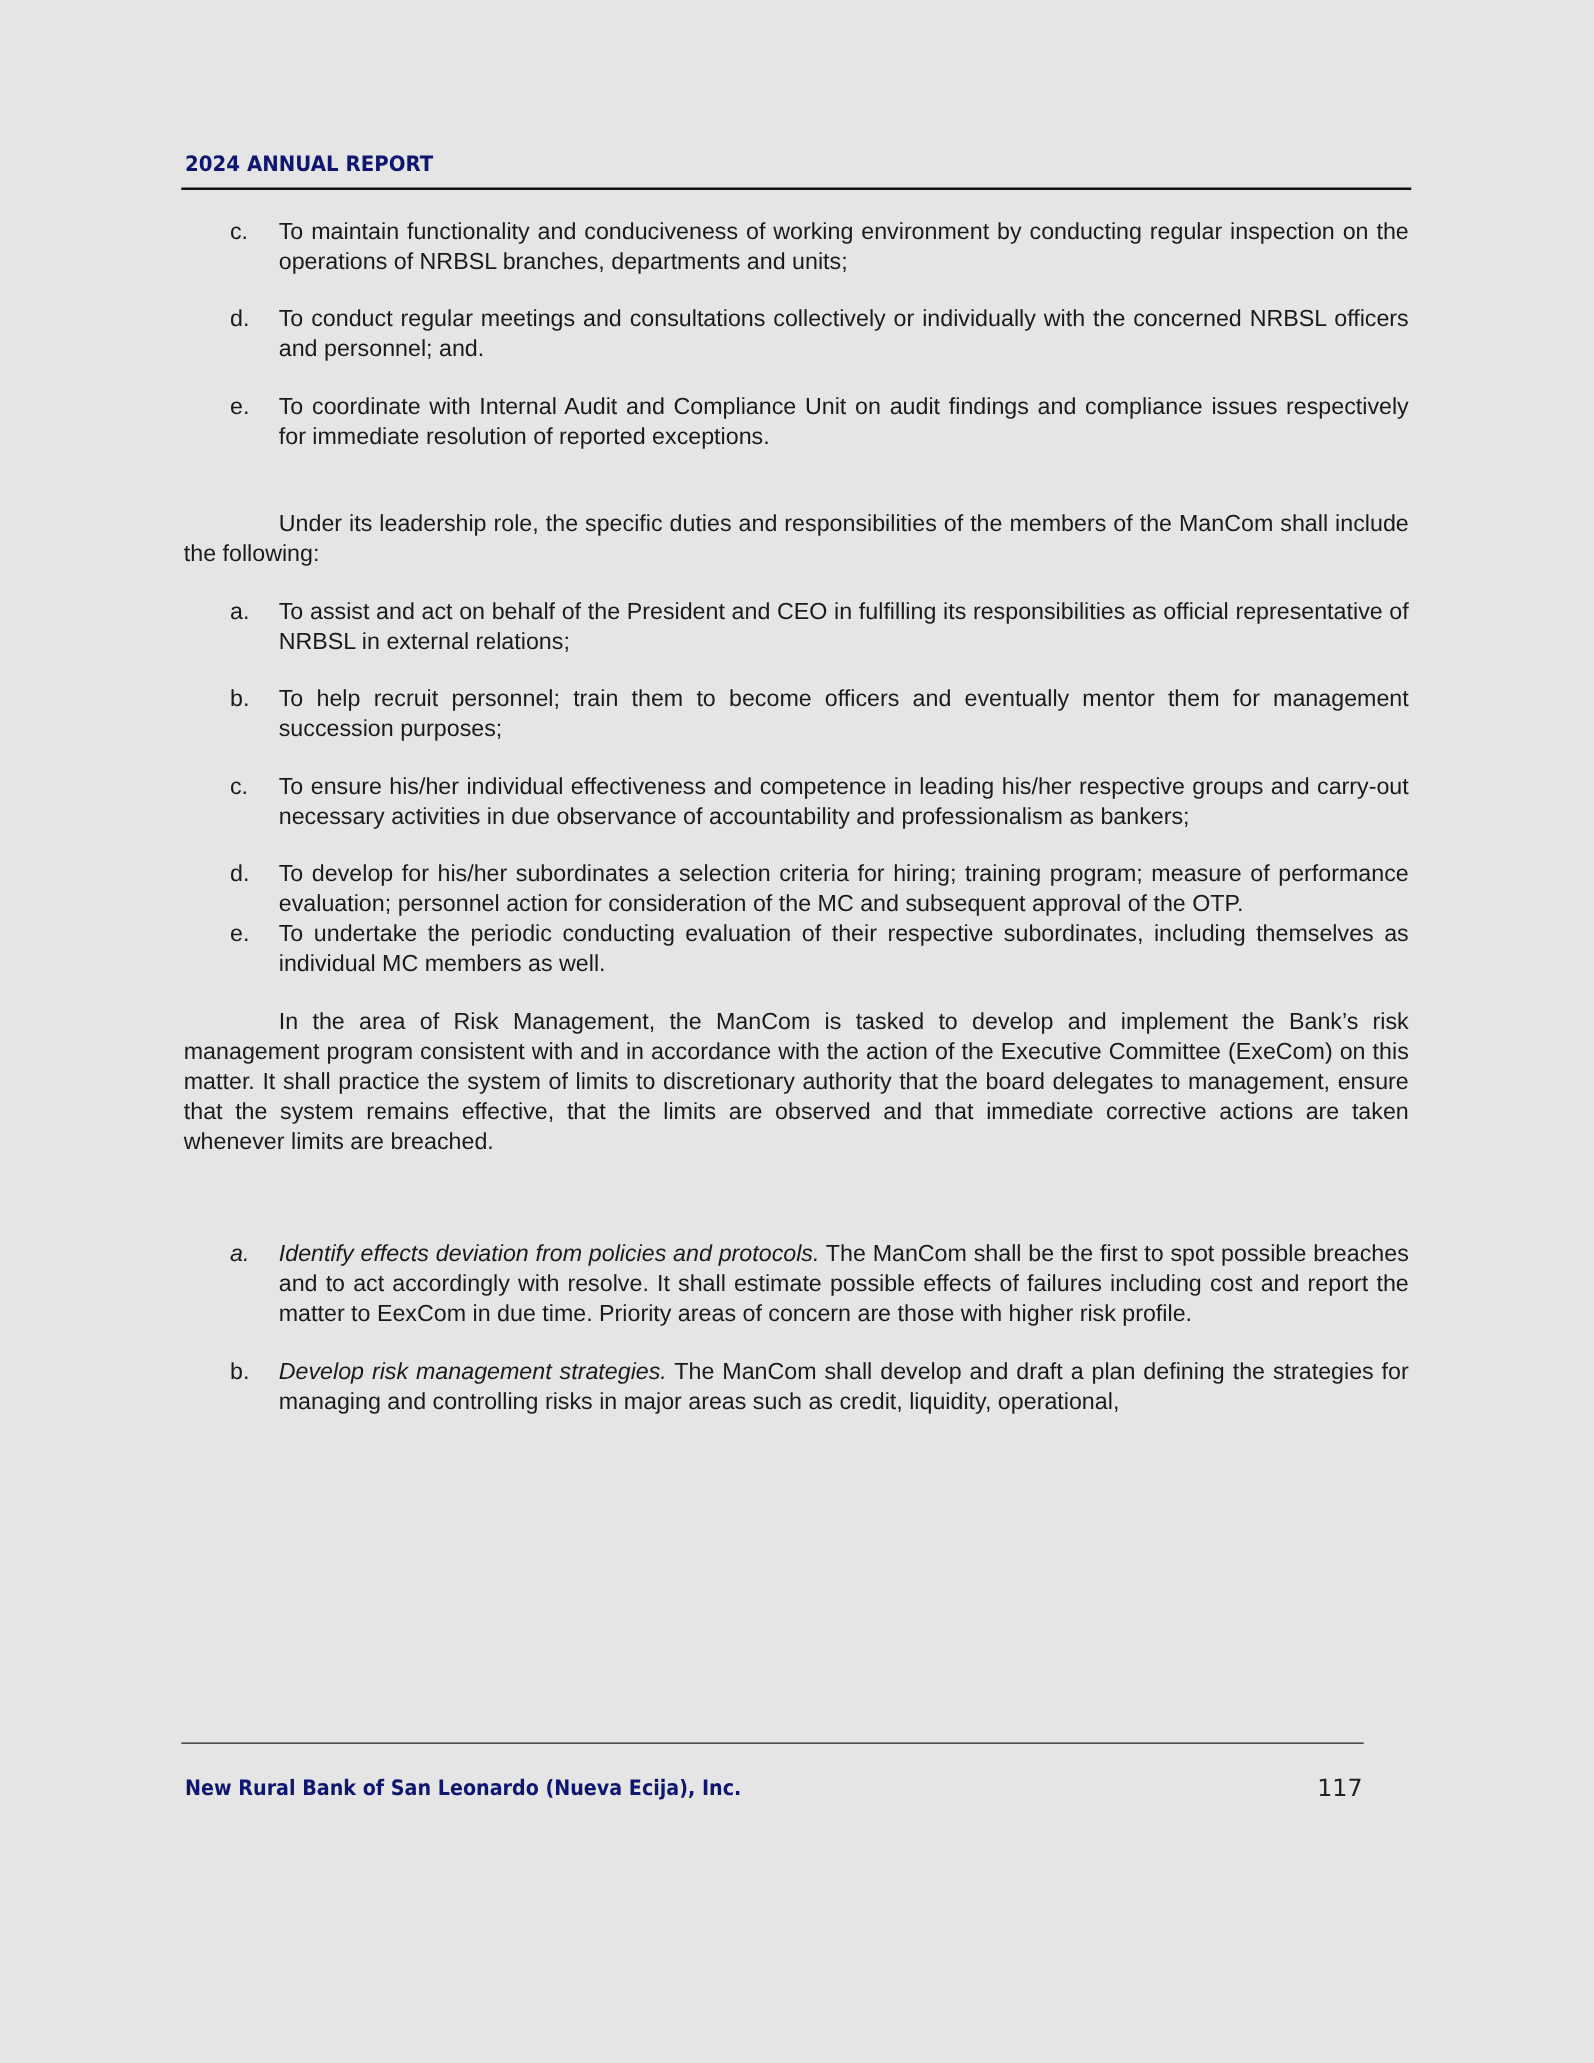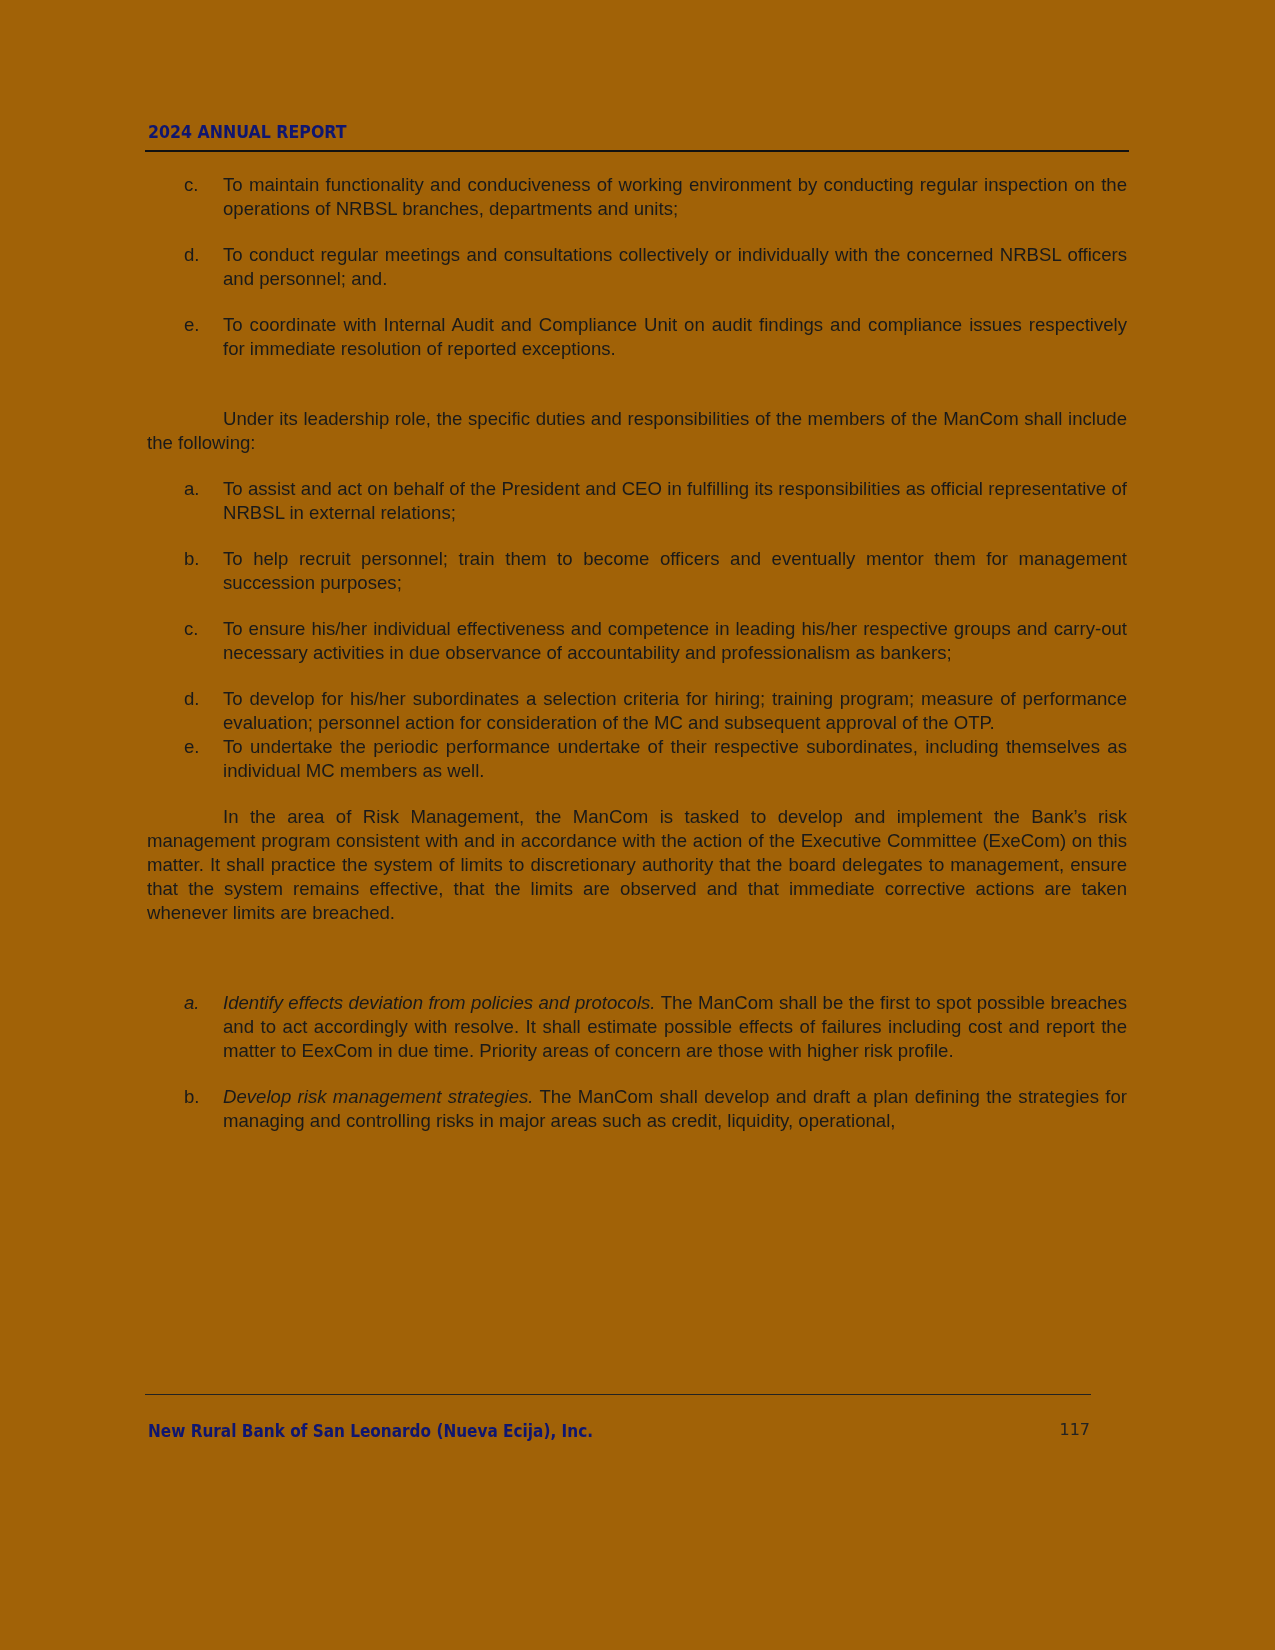--- a/index.html
+++ b/index.html
@@ -1,17 +1,17 @@
 <!DOCTYPE html>
 <html><head>
 <meta charset="utf-8">
 <style>
   html, body { margin: 0; padding: 0; background: #ffffff; }
   body { width: 1275px; height: 1650px; position: relative; overflow: hidden; }
-  .page { position: absolute; left: 0; top: 0; width: 1275px; height: 1650px; background: #a16207; }
+  .page { position: absolute; left: 0; top: 0; width: 1275px; height: 1650px; background: #e5e5e5; }
 
   .header-title {
     position: absolute; left: 148px; top: 122px;
     font-family: "DejaVu Sans", sans-serif; font-weight: bold;
     font-size: 17px; color: #0f1670; letter-spacing: 0px;
     transform: scaleX(0.93); transform-origin: left top;
   }
   .header-rule { position: absolute; left: 145px; top: 150px; width: 984px; height: 0; border-top: 2px solid #111; }
 
   .body {
@@ -28,21 +28,21 @@
   em { font-style: italic; }
 
   .footer-rule { position: absolute; left: 145px; top: 1394px; width: 946px; height: 0; border-top: 1.5px solid #222; }
   .footer-left {
     position: absolute; left: 148px; top: 1421px;
     font-family: "DejaVu Sans", sans-serif; font-weight: bold; font-size: 17px; color: #0f1670;
     transform: scaleX(0.9); transform-origin: left top;
   }
   .footer-page {
     position: absolute; left: 1050px; top: 1420px; width: 40px; text-align: right;
-    font-family: "DejaVu Sans", sans-serif; font-size: 16px; color: #222;
+    font-family: "DejaVu Sans", sans-serif; font-size: 19px; color: #222;
   }
 </style>
 </head>
 <body>
 
 <div class="page">
 
   <div class="header-title">2024 ANNUAL REPORT</div>
   <div class="header-rule"></div>
 
@@ -81,21 +81,21 @@
       <span class="lbl">c.</span>
       <span class="txt">To ensure his/her individual effectiveness and competence in leading his/her respective groups and carry-out necessary activities in due observance of accountability and professionalism as bankers;</span>
     </div>
     <div class="gap-s"></div>
     <div class="item">
       <span class="lbl">d.</span>
       <span class="txt">To develop for his/her subordinates a selection criteria for hiring; training program; measure of performance evaluation; personnel  action for consideration of the MC and subsequent approval of the OTP.</span>
     </div>
     <div class="item">
       <span class="lbl">e.</span>
-      <span class="txt">To undertake the periodic performance undertake of their respective subordinates, including themselves as individual MC members as well.</span>
+      <span class="txt">To undertake the periodic conducting evaluation of their respective subordinates, including themselves as individual MC members as well.</span>
     </div>
     <div class="gap-s"></div>
 
     <div class="para">In the area of Risk Management, the ManCom is tasked to develop and implement the Bank’s risk management program consistent with and in accordance with the action of the Executive Committee (ExeCom) on this matter. It shall practice the system of limits to discretionary authority that the board delegates to management, ensure that the system remains effective, that the limits are observed and that immediate corrective actions are taken whenever limits are breached.</div>
     <div class="gap-s"></div>
 
     <div class="gap-s"></div>
 
     <div class="gap-s"></div>
 

